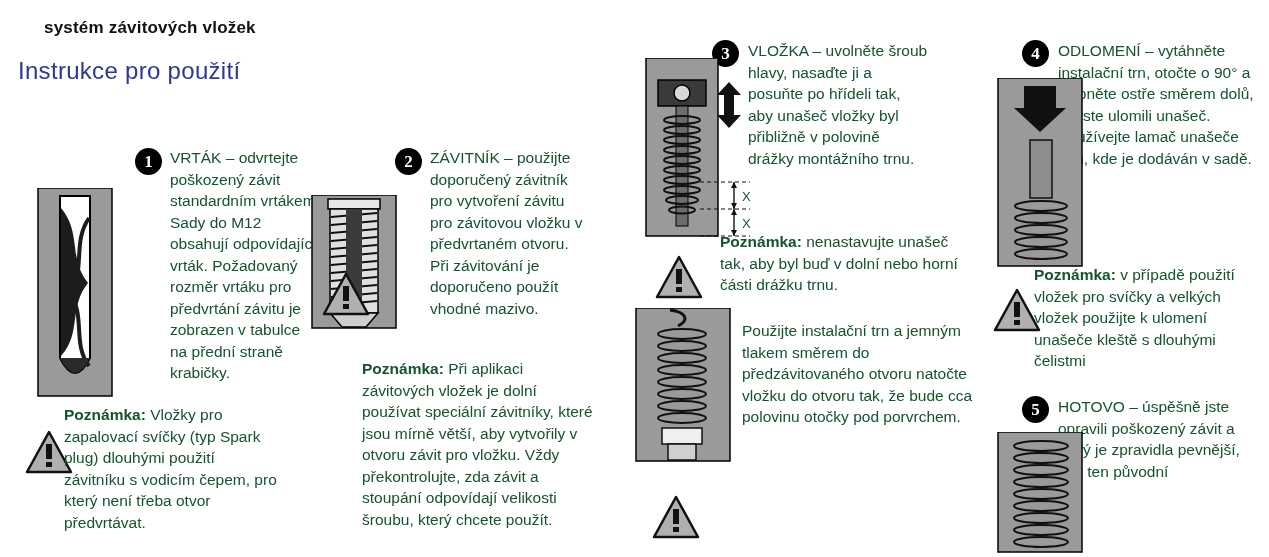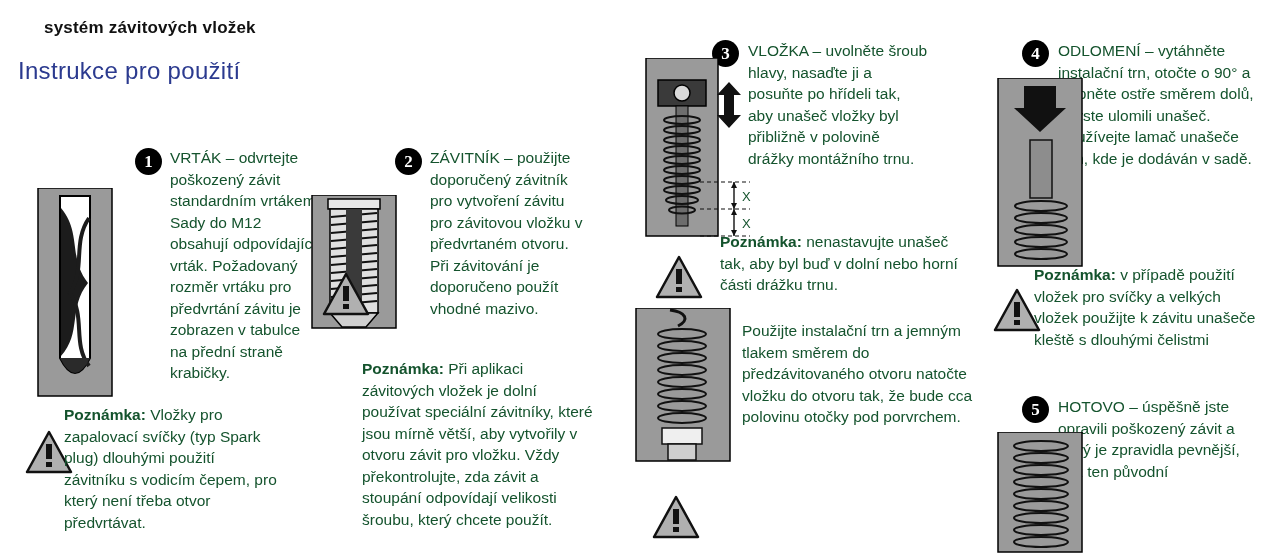--- a/index.html
+++ b/index.html
@@ -257,21 +257,21 @@
     </svg>
   </div>
 
   <div class="warn" style="left:993px; top:288px;">
     <svg width="48" height="44" viewBox="0 0 48 44">
       <path d="M24 2 L46 42 L2 42 Z" fill="#b0b0b0" stroke="#111" stroke-width="2.5" stroke-linejoin="round"></path>
       <rect x="21" y="14" width="6" height="15" fill="#111"></rect>
       <rect x="21" y="32" width="6" height="5" fill="#111"></rect>
     </svg>
   </div>
-  <div class="txt" style="left:1034px; top:264px; width:226px;"><b>Poznámka:</b> <span>v případě použití vložek pro svíčky a velkých vložek použijte k závitu unašeče kleště s dlouhými čelistmi</span></div>
+  <div class="txt" style="left:1034px; top:264px; width:226px;"><b>Poznámka:</b> <span>v případě použití vložek pro svíčky a velkých vložek použijte k ulomení unašeče kleště s dlouhými čelistmi</span></div>
 
   <div class="num" style="left:1022px; top:396px;">5</div>
   <div class="txt" style="left:1058px; top:396px; width:200px;"><span>HOTOVO – úspěšně jste opravili poškozený závit a nový je zpravidla pevnější, než ten původní</span></div>
 
   <div class="ill" style="left:988px; top:432px;">
     <svg width="110" height="122" viewBox="0 0 110 122">
       <rect x="10" y="0" width="84" height="120" fill="#9a9a9a"></rect>
       <rect x="10" y="0" width="84" height="120" fill="none" stroke="#000" stroke-width="1.5"></rect>
       <g stroke="#111" stroke-width="2" fill="none">
         <ellipse cx="53" cy="14" rx="27" ry="5"></ellipse>

